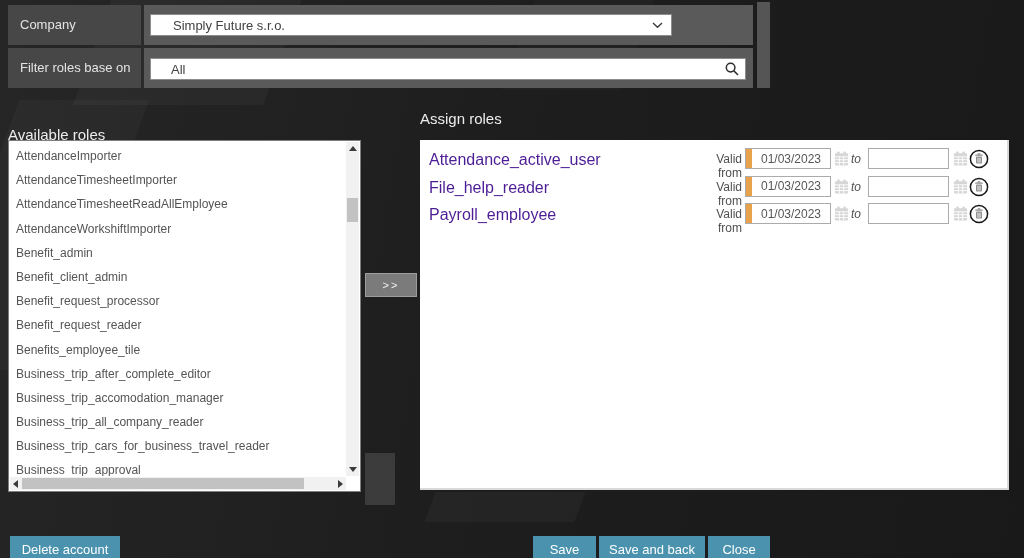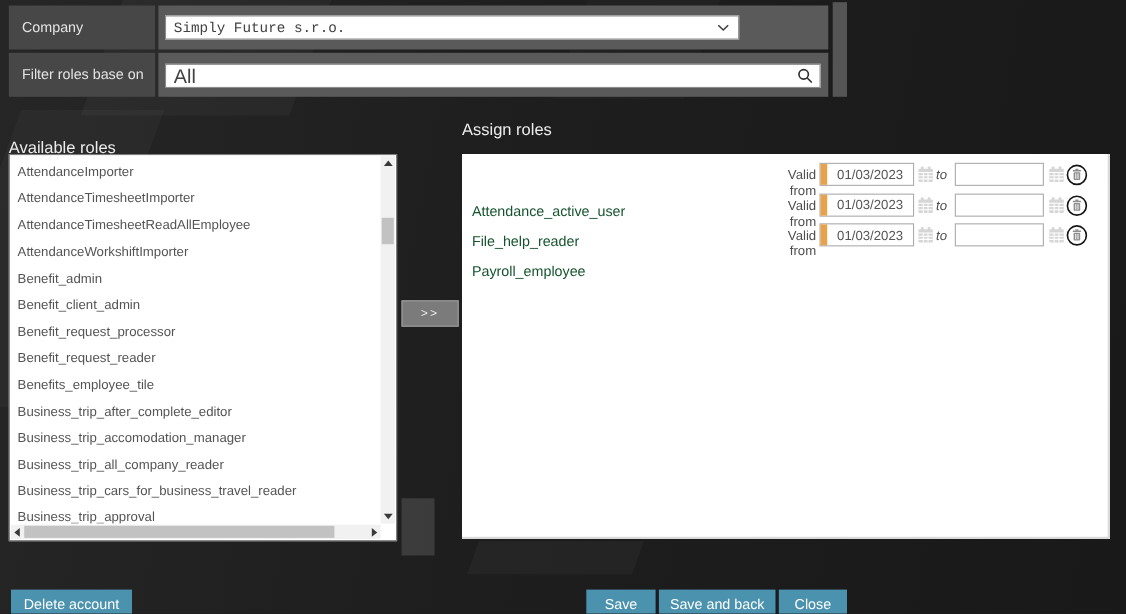--- a/index.html
+++ b/index.html
@@ -16,26 +16,26 @@
   .bg4 { left:365px; top:453px; width:30px; height:52px; transform:none; background:rgba(255,255,255,0.13); }
   .bg5 { left:520px; top:-10px; width:120px; height:100px; background:rgba(255,255,255,0.02); }
 
   
   .cellLabel { position:absolute; left:8px; width:133px; height:40px; background:#474747;
                color:#e4e4e4; font-size:13px; line-height:40px; padding-left:12px; }
   .cellField { position:absolute; left:144px; width:609px; height:40px; background:#5a5a5a; }
   .row1 { top:5px; } .row2 { top:48px; }
   .selectBox { position:absolute; left:6px; top:9px; width:522px; height:22px; background:#fff;
                border:1px solid #8c8c8c; display:flex; align-items:center; cursor:default; }
-  .selectBox .txt { flex:1; font-size:13px; color:#414141; padding-left:7px; white-space:nowrap; overflow:hidden;font-family:Liberation Mono, monospace; }
+  .selectBox .txt { flex:1; font-size:13px; color:#414141; padding-left:22px; white-space:nowrap; overflow:hidden; }
   .selectBox .chev { padding-right:8px; display:flex; align-items:center; }
   .searchWrap { position:absolute; left:6px; top:10px; width:596px; height:22px; background:#fff;
                 border:1px solid #8c8c8c; display:flex; align-items:center; }
   .searchWrap input { flex:1; border:none; outline:none; font-family:"Liberation Sans",sans-serif;
-                      font-size:18px; color:#414141; padding-left:7px; height:18px; background:transparent; }
+                      font-size:13px; color:#414141; padding-left:20px; height:18px; background:transparent; }
   .searchWrap .mag { padding-right:5px; display:flex; align-items:center; }
   .sideStrip { position:absolute; left:757px; top:2px; width:13px; height:86px; background:#555; }
 
   
   .secTitle { position:absolute; font-size:15px; color:#ececec; }
 
   
   .listbox { position:absolute; left:8px; top:140px; width:353px; height:352px; background:#fff;
              border:1px solid #7e7e7e; }
   .roleItems { position:absolute; left:0; top:3px; right:17px; bottom:15px; overflow:hidden; }
@@ -53,21 +53,21 @@
 
   
   .moveBtn { position:absolute; left:365px; top:273px; width:52px; height:24px; background:#7b7b7b;
              border:1px solid #9d9d9d; color:#f2f2f2; font-size:11px; letter-spacing:2px;
              text-align:center; line-height:22px; cursor:pointer; }
 
   
   .assignPanel { position:absolute; left:420px; top:140px; width:589px; height:350px; background:#fff;
                  border-right:2px solid #d9d9d9; border-bottom:2px solid #d9d9d9; }
   .assignRow { position:absolute; left:0; width:100%; height:27px; }
-  .aName { position:absolute; left:9px; top:4px; font-size:13px; color:#14532d; white-space:nowrap;margin-top:33px; }
+  .aName { position:absolute; left:9px; top:4px; font-size:16px; color:#4c1d95; white-space:nowrap; }
   .vfLabel { position:absolute; left:270px; width:52px; top:5px; font-size:12px; color:#4f4f4f; text-align:right; }
   .dateWrap { position:absolute; left:325px; top:1px; width:86px; height:21px; border:1px solid #ababab;
               display:flex; background:#fff; }
   .dateWrap .obar { width:6px; background:#e9a24c; }
   .dateWrap input { flex:1; border:none; outline:none; width:70px; font-family:"Liberation Sans",sans-serif;
                     font-size:12px; color:#565656; text-align:center; background:transparent; }
   .toLabel { position:absolute; left:431px; top:5px; font-size:12px; color:#4f4f4f;font-style:italic; }
   .toInput { position:absolute; left:448px; top:1px; width:81px; height:21px; border:1px solid #ababab;
              font-family:"Liberation Sans",sans-serif; font-size:12px; color:#565656; text-align:center; outline:none; }
   .calBtn { position:absolute; top:4px; width:15px; height:15px; cursor:pointer; }

